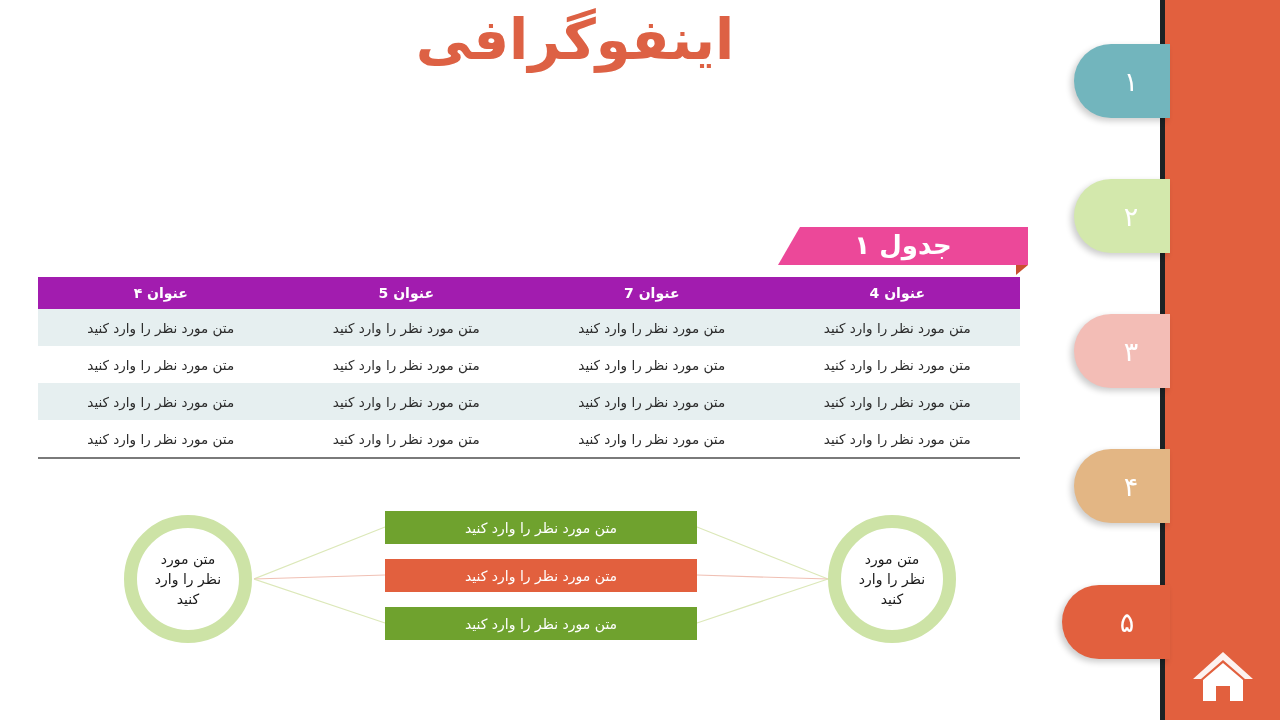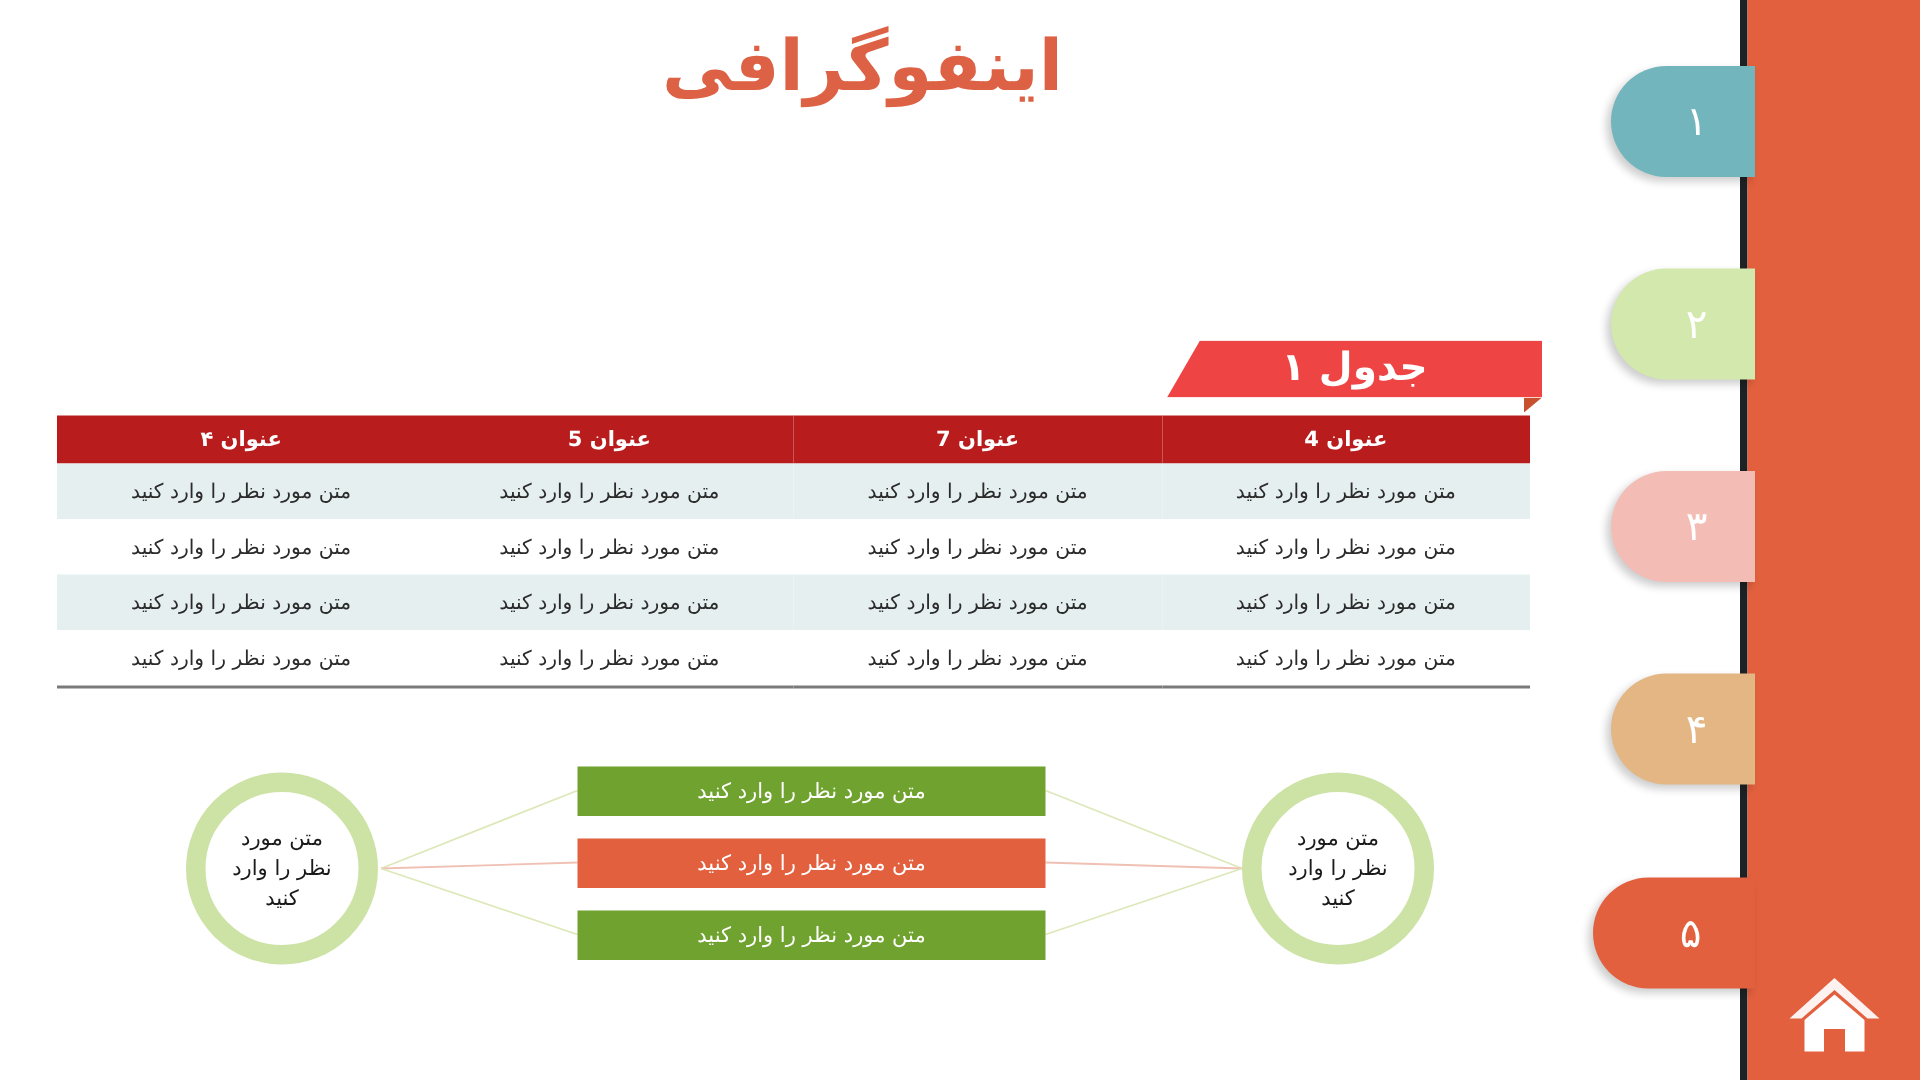--- a/index.html
+++ b/index.html
@@ -17,41 +17,41 @@
 
   .slide {
     position: absolute;
     inset: 0;
     background: #ffffff;
   }
 
   
   .slide-title {
     position: absolute;
-    top: 17px;
+    top: 6px;
     left: 0;
     width: 1150px;
     text-align: center;
-    font-size: 47px;
+    font-size: 56px;
     font-weight: bold;
     color: #DD6144;
     letter-spacing: 0;
     line-height: 1.2;
     direction: rtl;
     white-space: nowrap;
   }
 
   
   .table-banner {
     position: absolute;
     top: 227px;
     left: 778px;
     width: 250px;
     height: 38px;
-    background: #ef4444;
+    background: #ec4899;
     color: #ffffff;
     font-size: 26px;
     font-weight: bold;
     display: flex;
     align-items: center;
     justify-content: center;
     padding-bottom: 2px;
     box-sizing: border-box;
     clip-path: polygon(22px 0, 100% 0, 100% 100%, 0 100%);
     direction: rtl;
@@ -70,21 +70,21 @@
   .data-table {
     position: absolute;
     top: 277px;
     left: 38px;
     width: 982px;
     border-collapse: collapse;
     direction: rtl;
     table-layout: fixed;
   }
   .data-table thead th {
-    background: #b91c1c;
+    background: #a21caf;
     color: #ffffff;
     font-size: 14px;
     font-weight: bold;
     height: 32px;
     text-align: center;
     padding: 0;
     border: none;
     margin-left: 48px;
   }
   .data-table tbody td {

